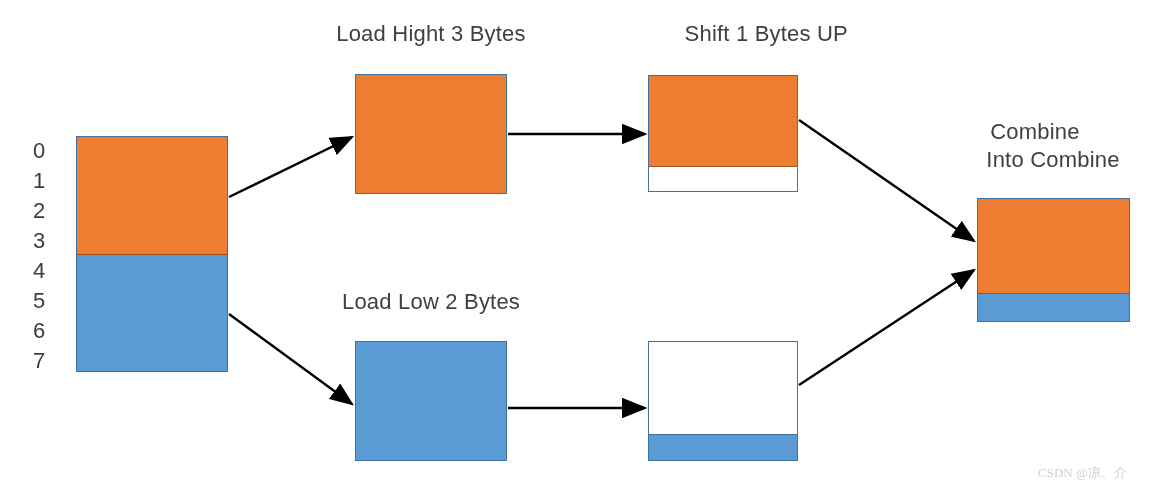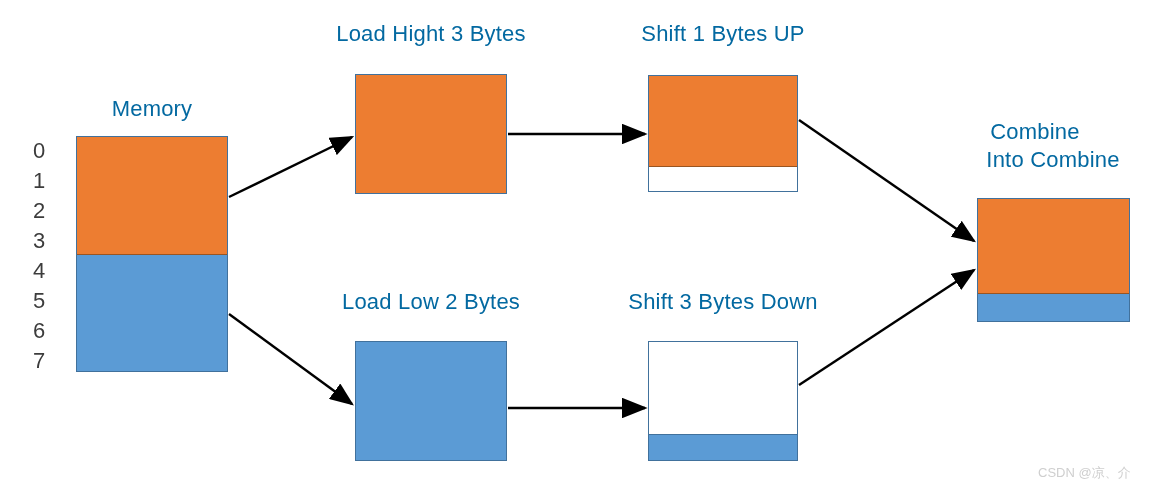--- a/index.html
+++ b/index.html
@@ -21,21 +21,21 @@
     position: absolute;
     left: 0;
     top: 0;
     width: 1153px;
     height: 492px;
     pointer-events: none;
   }
   .caption {
     position: absolute;
     font-size: 22px;
-    color: #0369a1;
+    color: #404040;
     white-space: nowrap;
     letter-spacing: 0.2px;
     line-height: 28px;
   }
   .caption.center {
     text-align: center;
   }
   .idx-col {
     position: absolute;
     display: flex;
@@ -66,29 +66,27 @@
     font-size: 13px;
     color: #cfcfcf;
     white-space: nowrap;
   }
 </style>
 </head>
 <body>
 
 <div id="canvas">
 
-  <div class="caption center" style="left:76px; top:95px; width:152px;">Memory</div>
 
   <div class="caption center" style="left:306px; top:20px; width:250px;">Load Hight 3 Bytes</div>
 
-  <div class="caption center" style="left:598px; top:20px; width:250px;">Shift 1 Bytes UP</div>
+  <div class="caption center" style="left:598px; top:20px; width:250px;text-align:right;">Shift 1 Bytes UP</div>
 
   <div class="caption center" style="left:306px; top:288px; width:250px;">Load Low 2 Bytes</div>
 
-  <div class="caption center" style="left:598px; top:288px; width:250px;">Shift 3 Bytes Down</div>
 
   <div class="caption center" style="left:935px; top:118px; width:200px;text-align:center;">Combine</div>
 
   <div class="caption center" style="left:953px; top:146px; width:200px;">Into Combine</div>
 
   <div class="idx-col" style="left:33px; top:140px; width:24px; height:232px;">
     <span class="idx-num">0</span>
     <span class="idx-num">1</span>
     <span class="idx-num">2</span>
     <span class="idx-num">3</span>
@@ -139,15 +137,15 @@
 
     <line x1="508" y1="134" x2="645" y2="134" stroke="#000000" stroke-width="2.6" marker-end="url(#ah)"></line>
 
     <line x1="508" y1="408" x2="645" y2="408" stroke="#000000" stroke-width="2.6" marker-end="url(#ah)"></line>
 
     <line x1="799" y1="120" x2="974" y2="241" stroke="#000000" stroke-width="2.4" marker-end="url(#ah)"></line>
 
     <line x1="799" y1="385" x2="974" y2="270" stroke="#000000" stroke-width="2.4" marker-end="url(#ah)"></line>
   </svg>
 
-  <div class="watermark" style="left:1038px; top:464px;">CSDN @凉、介</div>
+  <div class="watermark" style="left:1038px; top:464px;font-family:Liberation Serif, serif;">CSDN @凉、介</div>
 
 </div>
 
 </body></html>

